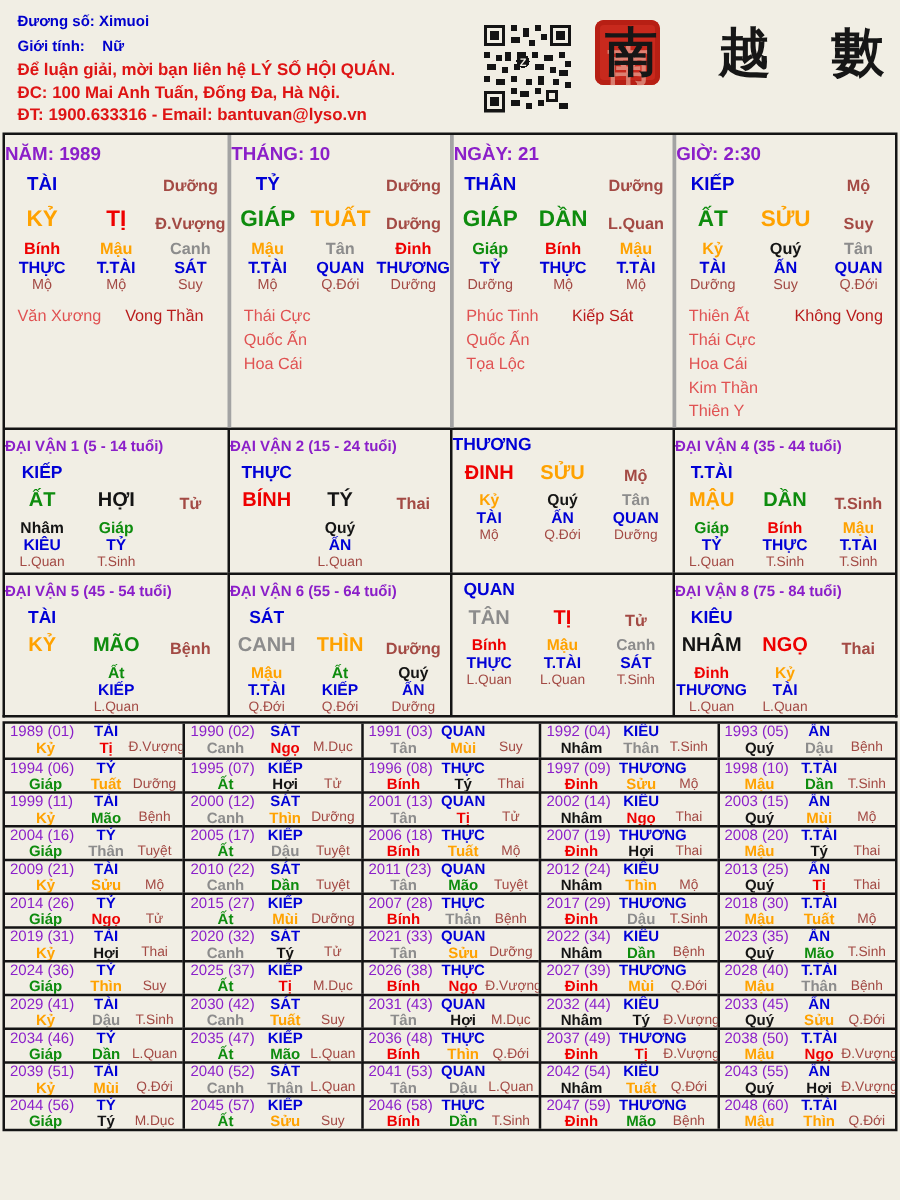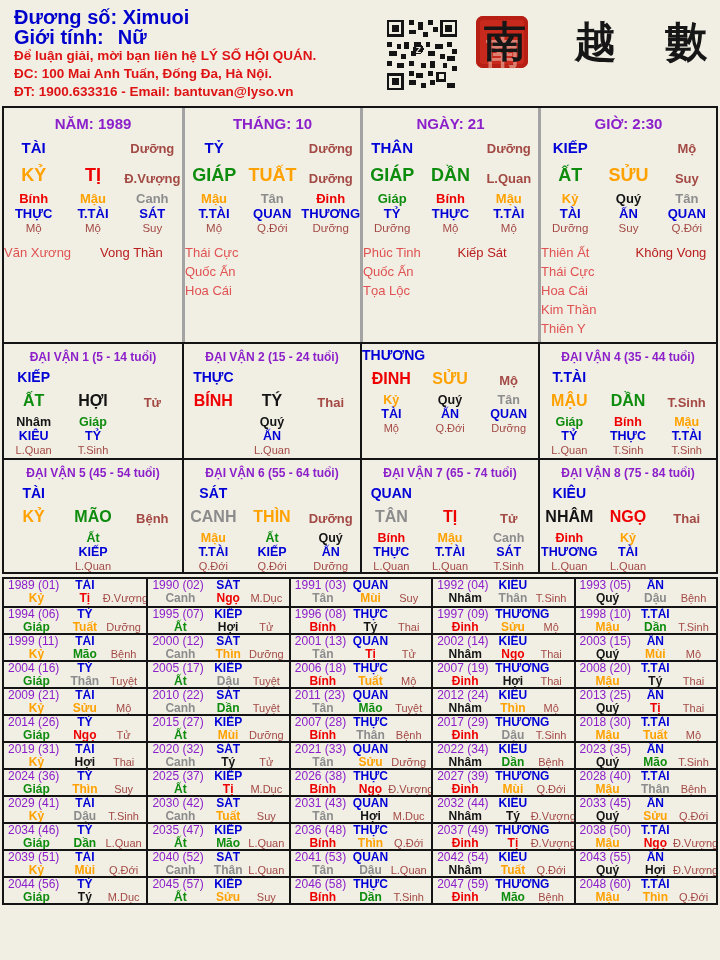--- a/index.html
+++ b/index.html
@@ -7,40 +7,40 @@
     width:720px;height:960px;overflow:hidden;
     background:#F1EEE4;
     font-family:"Liberation Sans",sans-serif;
     color:#1c1c1c;
     -webkit-font-smoothing:antialiased;
   }
   .sheet{width:720px;height:960px;position:relative;box-sizing:border-box;padding:0 2px;}
 
   
   .header{height:106px;position:relative;padding:7px 0 0 12px;box-sizing:border-box;}
-  .h-blue{color:var(--header_blue);font-weight:bold;font-size:20px;line-height:20px;}
+  .h-blue{color:var(--header_blue);font-weight:bold;font-size:12px;line-height:20px;}
   .h-red{color:var(--header_red);font-weight:bold;font-size:13.5px;line-height:18px;}
   .h-gap{display:inline-block;width:14px;}
   .qr{position:absolute;left:385px;top:20px;}
   .logo{position:absolute;left:468px;top:6px;width:250px;height:80px;}
   .seal{position:absolute;left:6px;top:10px;width:52px;height:52px;background:#C8291D;border-radius:7px;box-shadow:inset 0 0 0 4px #b71f14;}
   .seal-glyph{position:absolute;left:10px;top:14px;font-family:"DejaVu Serif",serif;font-size:34px;color:#f3c9b8;opacity:.55;font-weight:bold;}
   .logo-text{position:absolute;left:14px;top:8px;font-family:"DejaVu Serif",serif;font-weight:bold;font-size:42px;letter-spacing:17px;color:#161616;white-space:nowrap;}
 
   
   .grid4{display:grid;grid-template-columns:repeat(4,1fr);border:2px solid #141414;}
   .pillars{height:234px;}
   .pillar{border-left:3px solid #a3a3a3;box-sizing:border-box;overflow:hidden;}
   .pillar:first-child{border-left:none;}
   .dv-grid{border-top:none;}
   .dv{height:114px;border-left:2px solid #141414;border-top:2px solid #141414;box-sizing:border-box;overflow:hidden;}
   .dv:nth-child(4n+1){border-left:none;}
   .dv:nth-child(-n+4){border-top:none;}
 
-  .p-title{color:var(--purple);font-weight:bold;font-size:15px;text-align:center;margin-top:6px;line-height:20px;white-space:nowrap;}
+  .p-title{color:var(--purple);font-weight:bold;font-size:15px;margin-top:6px;line-height:20px;white-space:nowrap;}
   .dv .p-title{font-size:12px;margin-top:4px;line-height:18px;}
   .trio{display:grid;grid-template-columns:1fr 1fr 1fr;text-align:center;align-items:end;}
   .god{color:var(--god_blue);font-weight:bold;font-size:15px;}
   .dv .god{font-size:14px;}
   .stage{color:var(--stage);font-size:12px;}
   .stage.b{font-weight:bold;font-size:13px;}
   .big{font-weight:bold;font-size:18px;}
   .dv .big{font-size:16px;}
   .p-row1{height:22px;}
   .p-main{height:28px;margin-top:2px;}
@@ -48,21 +48,21 @@
   .dv .p-main{height:24px;margin-top:1px;}
   .p-hidden{margin-top:5px;align-items:start;}
   .hg{display:flex;flex-direction:column;align-items:center;line-height:15px;}
   .dv .hg{line-height:14px;}
   .hs{font-weight:bold;font-size:13px;}
   .hgod{color:var(--god_blue);font-weight:bold;font-size:13px;}
   .hstage{color:var(--stage);font-size:11.5px;}
   .dv .hs,.dv .hgod{font-size:12.5px;}
   .dv .hstage{font-size:11px;}
   .stars{display:grid;grid-template-columns:54% 46%;margin-top:7px;}
-  .sr{}
+  .sr{padding-left:10px;}
   .sr div{color:var(--star_red);font-size:13px;line-height:19px;}
   .sb div{color:#b91c1c;font-size:13px;line-height:19px;}
 
   
   .years{display:grid;grid-template-columns:repeat(5,1fr);border:2px solid #141414;margin-top:3px;}
   .yc{height:27px;border-left:2px solid #141414;border-top:2px solid #141414;box-sizing:border-box;padding:0 2px;overflow:hidden;}
   .yc:nth-child(5n+1){border-left:none;}
   .yc:nth-child(-n+5){border-top:none;}
   .yrow{display:grid;grid-template-columns:44% 26% 30%;line-height:13px;height:13px;align-items:end;}
   .yrow2{line-height:13px;height:13px;}
@@ -455,21 +455,20 @@
        <span class="hstage">Q.Đới</span>
      </span>
           <span class="hg" style="grid-column:3">
        <span class="hs" style="color:#141414">Quý</span>
        <span class="hgod">ẤN</span>
        <span class="hstage">Dưỡng</span>
      </span>
         </div>
       </div>
       <div class="dv">
-        <div class="p-title">ĐẠI VẬN 7 (65 - 74 tuổi)</div>
     <div class="trio p-row1">
       <span class="god">QUAN</span>
           <span></span>
       <span class="stage b"></span>
     </div>
     <div class="trio p-main">
       <span class="big" style="color:#8C8C8C">TÂN</span>
       <span class="big" style="color:#EE0000">TỊ</span>
       <span class="stage b">Tử</span>
     </div>

